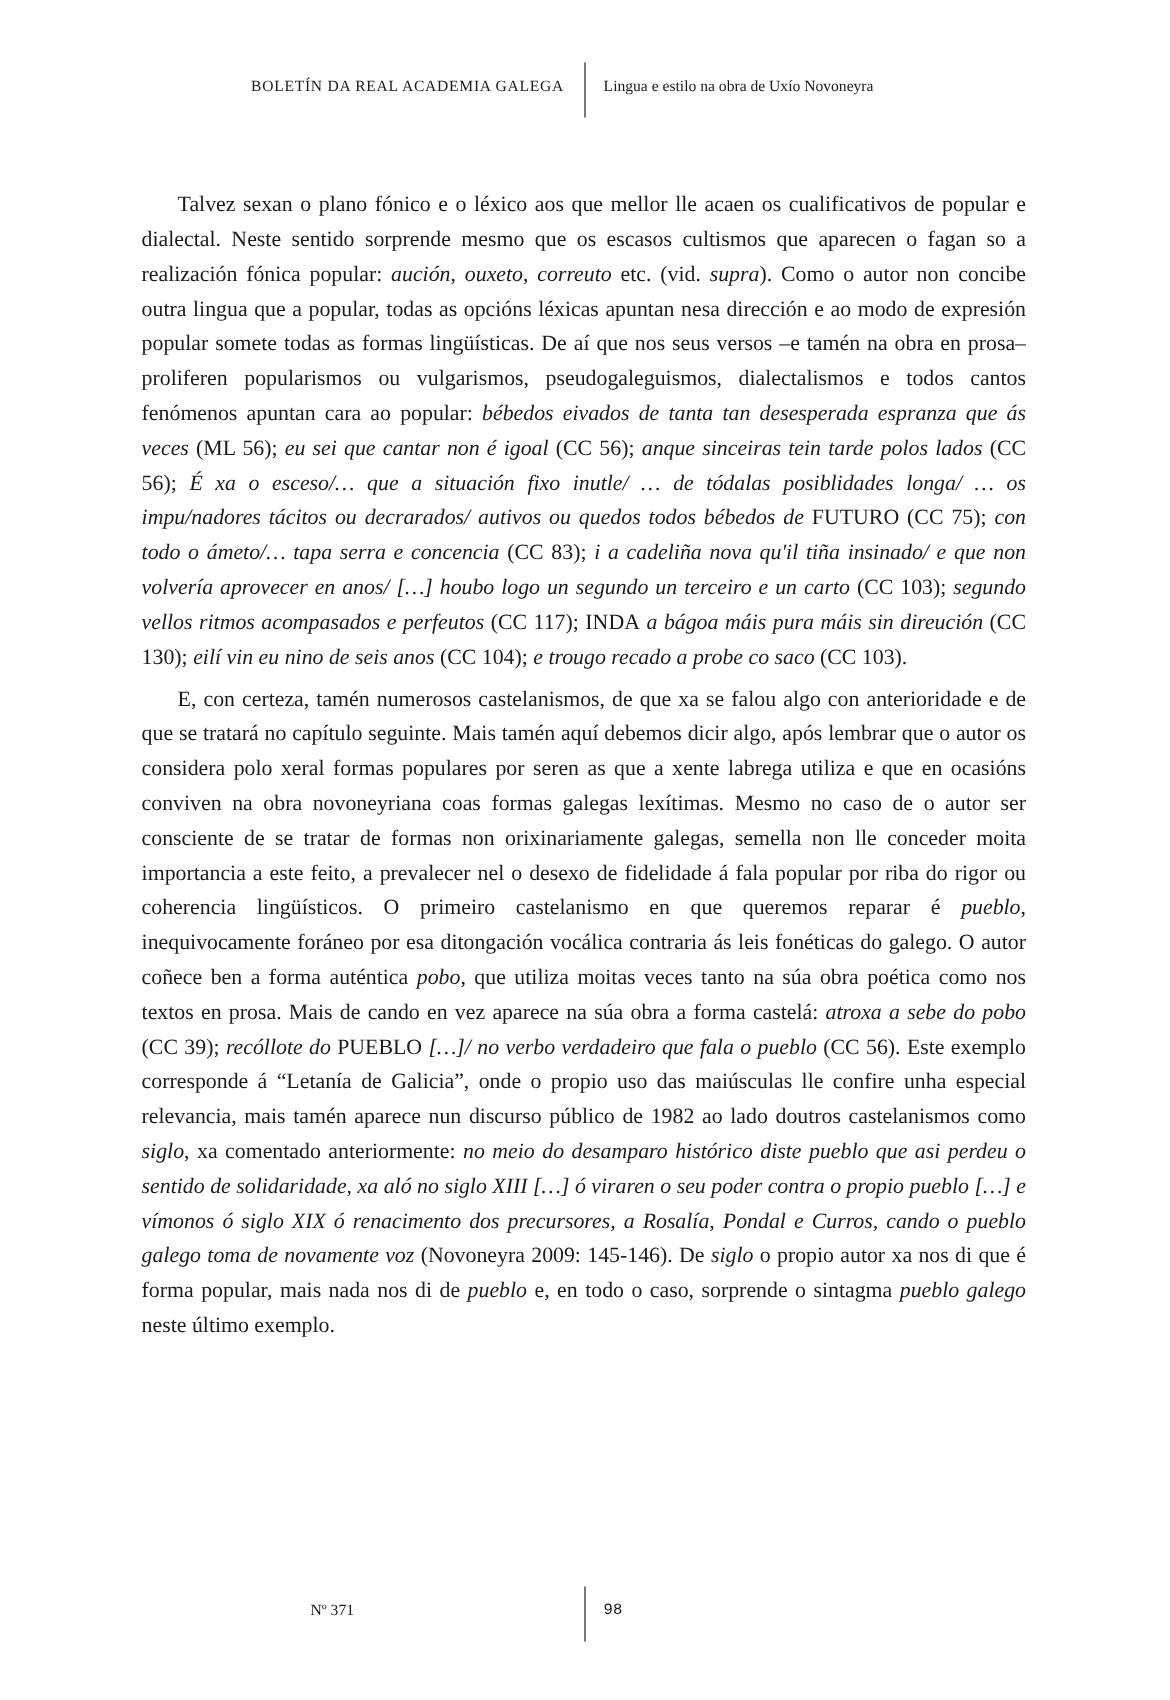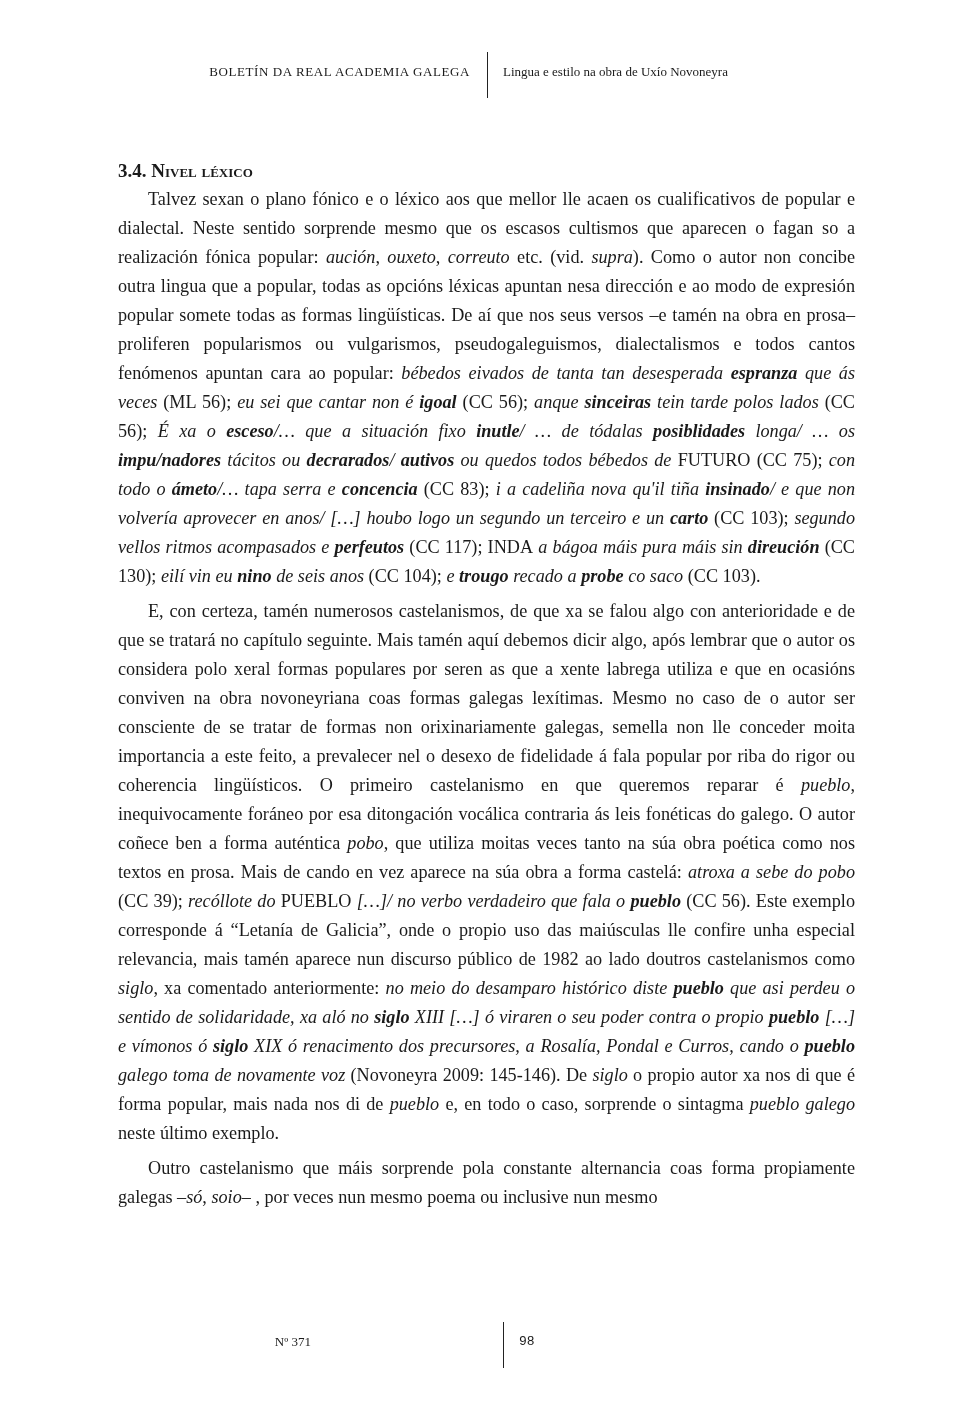--- a/index.html
+++ b/index.html
@@ -11,42 +11,37 @@
   .header .divider { position: absolute; left: 487px; top: 0; width: 1px; height: 46px; background: #222; }
   .header .article { position: absolute; left: 503px; top: 12px; font-size: 13px; white-space: nowrap; text-align: right; }
   .body { position: absolute; left: 118px; top: 156px; width: 737px; }
   .section-title { font-size: 19px; line-height: 29px; margin: 0; }
   .section-title .sc { font-variant: small-caps; }
   p.para { margin: 0; font-size: 18.2px; line-height: 29px; text-align: justify;
            text-indent: 30px; hyphens: manual; }
   p.para.spaced { margin-top: 6px; }
   p.para.after-list { margin-top: 6px; }
   .i { font-style: italic; margin-top: 36px; }
-  .bi { font-style: italic; font-weight: bold; }
-  .footer { position: absolute; top: 1322px; left: 0; width: 800px; height: 46px; margin-left: 16px; }
+  .bi { font-style: italic; font-weight: normal; }
+  .footer { position: absolute; top: 1322px; left: 0; width: 800px; height: 46px; }
   .footer .issue { position: absolute; right: 505px; top: 12px; font-size: 13px; white-space: nowrap; }
   .footer .divider { position: absolute; left: 487px; top: 0; width: 1px; height: 46px; background: #222; }
   .footer .page { position: absolute; left: 503px; top: 12px; font-size: 13px; white-space: nowrap; font-family: Liberation Mono, monospace; }
 </style>
 </head>
 <body>
 
 <div class="header">
   <span class="journal">BOLETÍN DA REAL ACADEMIA GALEGA</span>
   <span class="divider"></span>
   <span class="article">Lingua e estilo na obra de Uxío Novoneyra</span>
 </div>
 
 <div class="body">
-  <h3 class="section-title">
-    <span>3.4.</span>
-    <span class="sc">Nivel léxico</span>
-  </h3>
   <p class="para"><span>Talvez sexan o plano fónico e o léxico aos que mellor lle acaen os cualificativos de popular e dialectal. Neste sentido sorprende mesmo que os escasos cultismos que aparecen o fagan so a realización fónica popular: </span><span class="i">aución</span><span>, </span><span class="i">ouxeto</span><span>, </span><span class="i">correuto</span><span> etc. (vid. </span><span class="i">supra</span><span>). Como o autor non concibe outra lingua que a popular, todas as opcións léxicas apuntan nesa dirección e ao modo de expresión popular somete todas as formas lingüísticas. De aí que nos seus versos –e tamén na obra en prosa– proliferen popularismos ou vulgarismos, pseudogaleguismos, dialectalismos e todos cantos fenómenos apuntan cara ao popular: </span><span class="i">bébedos eivados de tanta tan desesperada </span><span class="bi">espranza</span><span class="i"> que ás veces</span><span> (ML 56); </span><span class="i">eu sei que cantar non é </span><span class="bi">igoal</span><span> (CC 56); </span><span class="i">anque </span><span class="bi">sinceiras</span><span class="i"> tein tarde polos lados</span><span> (CC 56); </span><span class="i">É xa o </span><span class="bi">esceso</span><span class="i">/… que a situación fixo </span><span class="bi">inutle</span><span class="i">/ … de tódalas </span><span class="bi">posiblidades</span><span class="i"> longa/ … os </span><span class="bi">impu/nadores</span><span class="i"> tácitos ou </span><span class="bi">decrarados</span><span class="i">/ </span><span class="bi">autivos</span><span class="i"> ou quedos todos bébedos de </span><span>FUTURO (CC 75); </span><span class="i">con todo o </span><span class="bi">ámeto</span><span class="i">/… tapa serra e </span><span class="bi">concencia</span><span> (CC 83); </span><span class="i">i a cadeliña nova qu'il tiña </span><span class="bi">insinado</span><span class="i">/ e que non volvería aprovecer en anos/ […] houbo logo un segundo un terceiro e un </span><span class="bi">carto</span><span> (CC 103); </span><span class="i">segundo vellos ritmos acompasados e </span><span class="bi">perfeutos</span><span> (CC 117); </span><span>INDA</span><span class="i"> a bágoa máis pura máis sin </span><span class="bi">direución</span><span> (CC 130); </span><span class="i">eilí vin eu </span><span class="bi">nino</span><span class="i"> de seis anos</span><span> (CC 104); </span><span class="i">e </span><span class="bi">trougo</span><span class="i"> recado a </span><span class="bi">probe</span><span class="i"> co saco</span><span> (CC 103).</span></p>
   <p class="para spaced"><span>E, con certeza, tamén numerosos castelanismos, de que xa se falou algo con anterioridade e de que se tratará no capítulo seguinte. Mais tamén aquí debemos dicir algo, após lembrar que o autor os considera polo xeral formas populares por seren as que a xente labrega utiliza e que en ocasións conviven na obra novoneyriana coas formas galegas lexítimas. Mesmo no caso de o autor ser consciente de se tratar de formas non orixinariamente galegas, semella non lle conceder moita importancia a este feito, a prevalecer nel o desexo de fidelidade á fala popular por riba do rigor ou coherencia lingüísticos. O primeiro castelanismo en que queremos reparar é </span><span class="i">pueblo</span><span>, inequivocamente foráneo por esa ditongación vocálica contraria ás leis fonéticas do galego. O autor coñece ben a forma auténtica </span><span class="i">pobo</span><span>, que utiliza moitas veces tanto na súa obra poética como nos textos en prosa. Mais de cando en vez aparece na súa obra a forma castelá: </span><span class="i">atroxa a sebe do pobo</span><span> (CC 39); </span><span class="i">recóllote do </span><span>PUEBLO</span><span class="i"> […]/ no verbo verdadeiro que fala o </span><span class="bi">pueblo</span><span> (CC 56). Este exemplo corresponde á “Letanía de Galicia”, onde o propio uso das maiúsculas lle confire unha especial relevancia, mais tamén aparece nun discurso público de 1982 ao lado doutros castelanismos como </span><span class="i">siglo</span><span>, xa comentado anteriormente: </span><span class="i">no meio do desamparo histórico diste </span><span class="bi">pueblo</span><span class="i"> que asi perdeu o sentido de solidaridade, xa aló no </span><span class="bi">siglo</span><span class="i"> XIII […] ó viraren o seu poder contra o propio </span><span class="bi">pueblo</span><span class="i"> […] e vímonos ó </span><span class="bi">siglo</span><span class="i"> XIX ó renacimento dos precursores, a Rosalía, Pondal e Curros, cando o </span><span class="bi">pueblo</span><span class="i"> galego toma de novamente voz</span><span> (Novoneyra 2009: 145-146). De </span><span class="i">siglo</span><span> o propio autor xa nos di que é forma popular, mais nada nos di de </span><span class="i">pueblo</span><span> e, en todo o caso, sorprende o sintagma </span><span class="i">pueblo galego</span><span> neste último exemplo.</span></p>
-  <p class="para after-list"><span>Outro castelanismo que máis sorprende pola constante alternancia coas forma propiamente galegas –</span><span class="i">só</span><span>, </span><span class="i">soio</span><span>– , por veces nun mesmo poema ou inclusive nun mesmo</span></p>
 </div>
 
 <div class="footer">
   <span class="issue">Nº 371</span>
   <span class="divider"></span>
   <span class="page">98</span>
 </div>
 
 </body></html>

